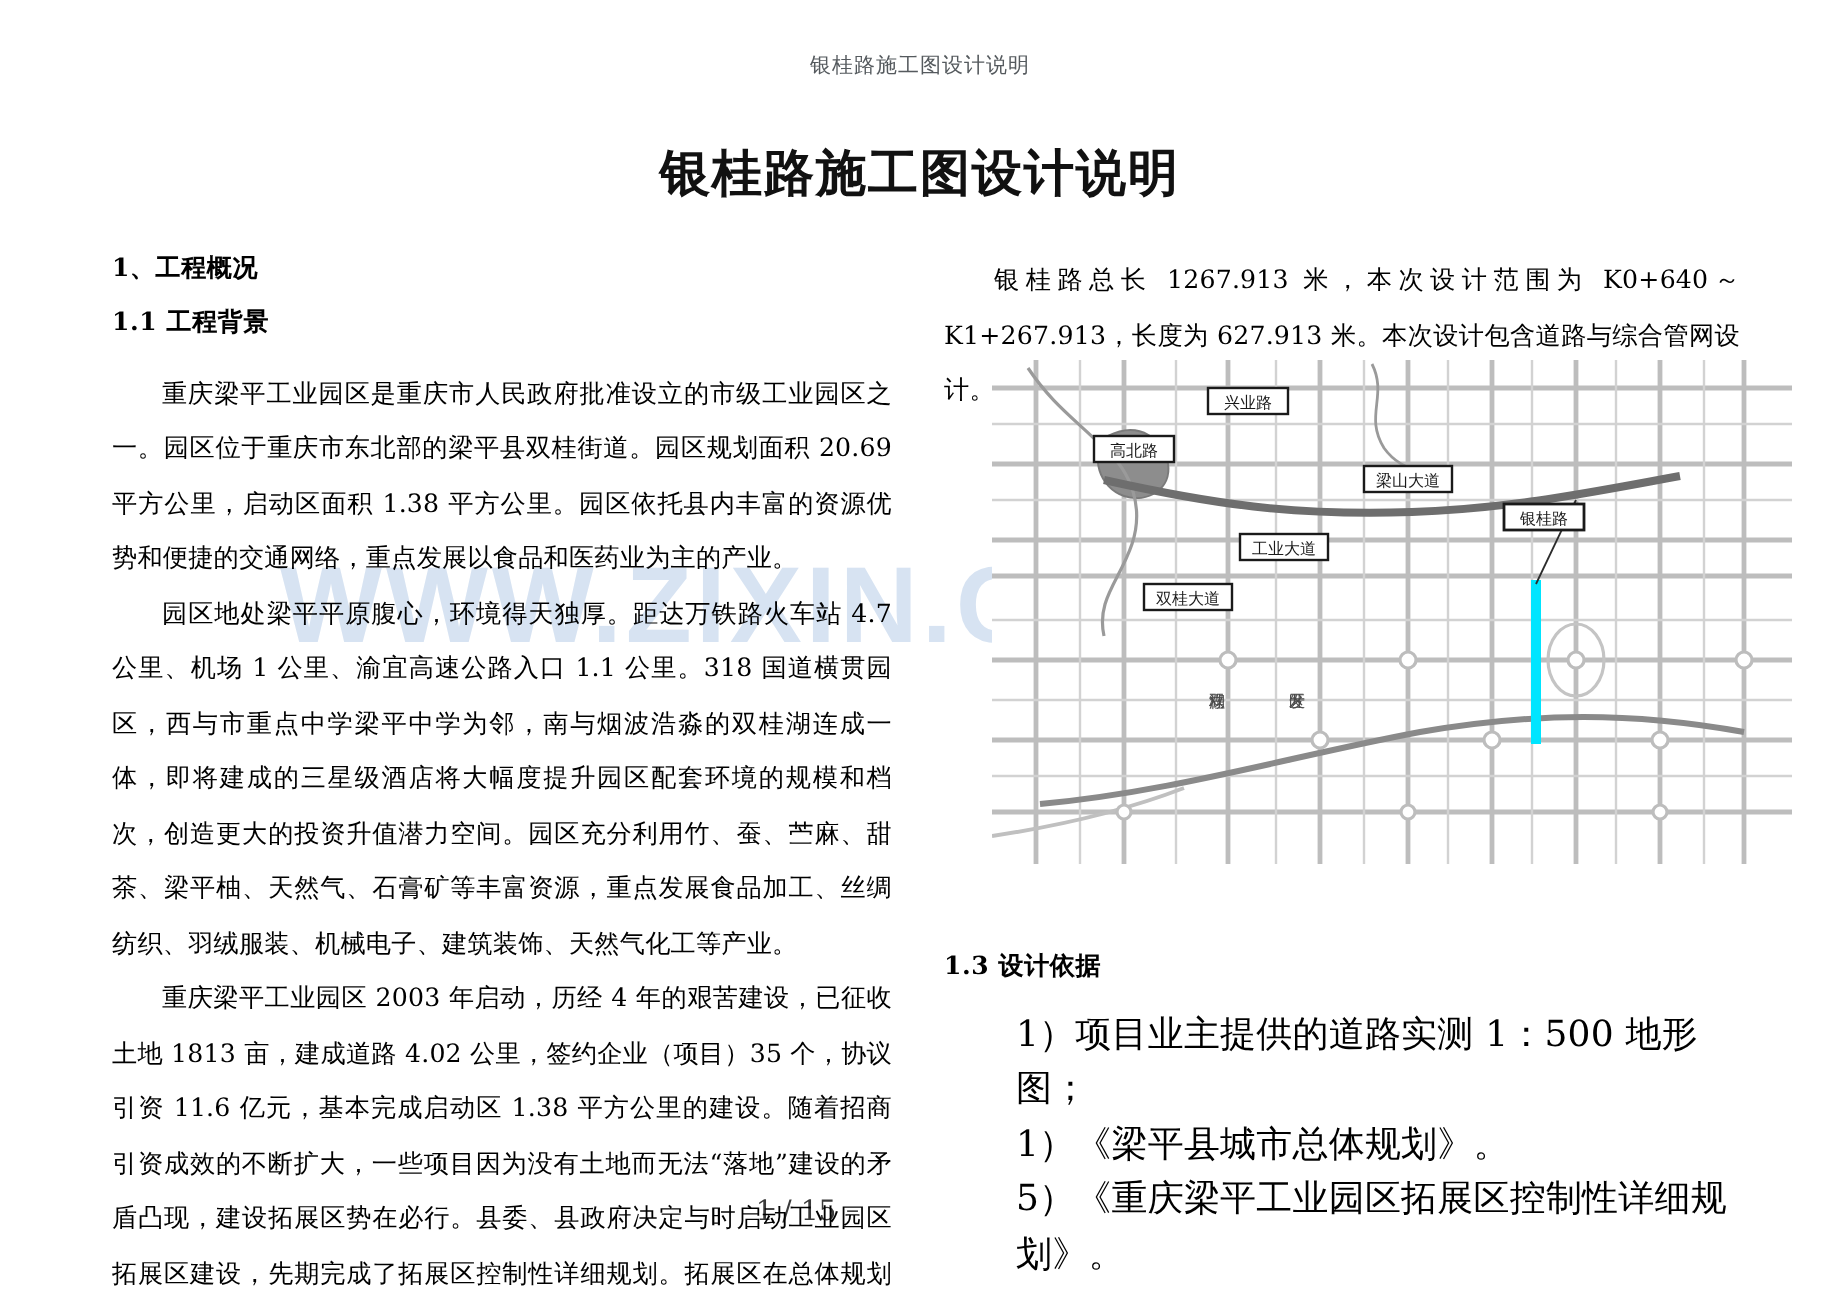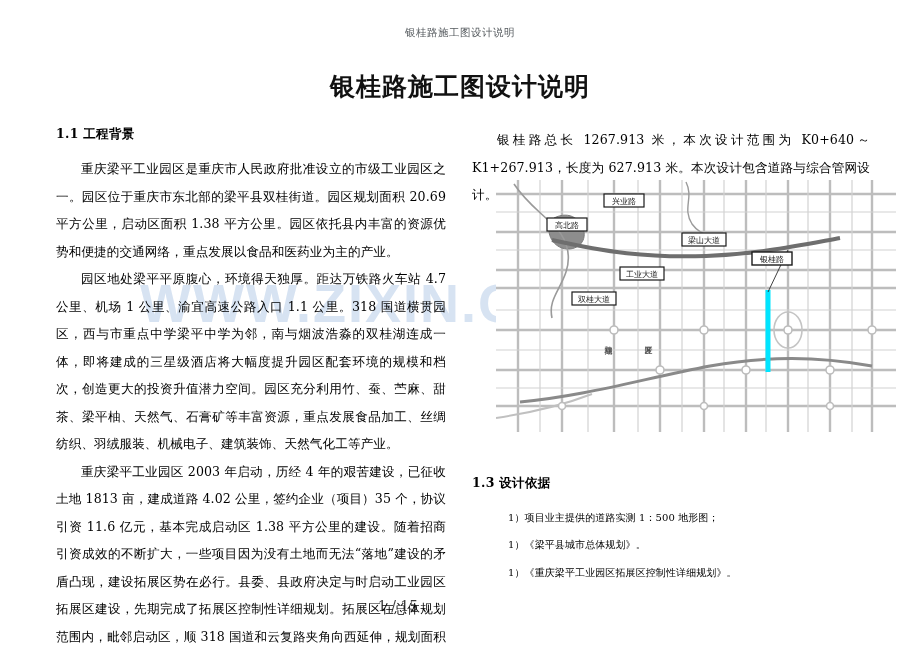--- a/index.html
+++ b/index.html
@@ -80,21 +80,21 @@
     text-indent: 25px;
     letter-spacing: 0.1px;
   }
 
   ol.reflist {
     margin: 0;
     padding: 0;
     list-style: none;
   }
   ol.reflist li {
-    font-size: 10px;
+    font-size: 18px;
     line-height: 27.5px;
     padding-left: 36px;
     letter-spacing: 0.1px;
   }
 
   
   .map-wrap {
     position: absolute;
     top: 180px;
     left: 496px;
@@ -136,20 +136,21 @@
 <div class="page-header">银桂路施工图设计说明</div>
 
 <div class="watermark">WWW.ZIXIN.CO</div>
 
 <div class="doc-title">银桂路施工图设计说明</div>
 
 <div class="columns">
 
   <div class="col col-left">
 
+    <h2 class="sec">1、工程概况</h2>
 
     <h3 class="sub">1.1 工程背景</h3>
 
     <p class="para">重庆梁平工业园区是重庆市人民政府批准设立的市级工业园区之一。园区位于重庆市东北部的梁平县双桂街道。园区规划面积 20.69 平方公里，启动区面积 1.38 平方公里。园区依托县内丰富的资源优势和便捷的交通网络，重点发展以食品和医药业为主的产业。</p>
 
     <p class="para">园区地处梁平平原腹心，环境得天独厚。距达万铁路火车站 4.7 公里、机场 1 公里、渝宜高速公路入口 1.1 公里。318 国道横贯园区，西与市重点中学梁平中学为邻，南与烟波浩淼的双桂湖连成一体，即将建成的三星级酒店将大幅度提升园区配套环境的规模和档次，创造更大的投资升值潜力空间。园区充分利用竹、蚕、苎麻、甜茶、梁平柚、天然气、石膏矿等丰富资源，重点发展食品加工、丝绸纺织、羽绒服装、机械电子、建筑装饰、天然气化工等产业。</p>
 
     <p class="para">重庆梁平工业园区 2003 年启动，历经 4 年的艰苦建设，已征收土地 1813 亩，建成道路 4.02 公里，签约企业（项目）35 个，协议引资 11.6 亿元，基本完成启动区 1.38 平方公里的建设。随着招商引资成效的不断扩大，一些项目因为没有土地而无法“落地”建设的矛盾凸现，建设拓展区势在必行。县委、县政府决定与时启动工业园区拓展区建设，先期完成了拓展区控制性详细规划。拓展区在总体规划范围内，毗邻启动区，顺 318 国道和云复路夹角向西延伸，规划面积 519 公顷。</p>
 
   </div>
@@ -159,21 +160,21 @@
     <p class="para">银桂路总长 1267.913 米，本次设计范围为 K0+640～K1+267.913，长度为 627.913 米。本次设计包含道路与综合管网设计。</p>
 
     <div style="height:266px"></div>
 
 
     <h3 class="sub">1.3 设计依据</h3>
 
     <ol class="reflist">
       <li>1）项目业主提供的道路实测 1：500 地形图；</li>
       <li>1）《梁平县城市总体规划》。</li>
-      <li>1）《重庆梁平工业园区拓展区控制性详细规划》。</li>
+      <li>5）《重庆梁平工业园区拓展区控制性详细规划》。</li>
     </ol>
   </div>
 </div>
 
 <div class="map-wrap">
   <svg width="400" height="252" viewBox="0 0 400 252">
     <rect x="0" y="0" width="400" height="252" fill="#ffffff"></rect>
 
     <g stroke="#bdbdbd" stroke-width="2.4" fill="none" stroke-linecap="round">
 

